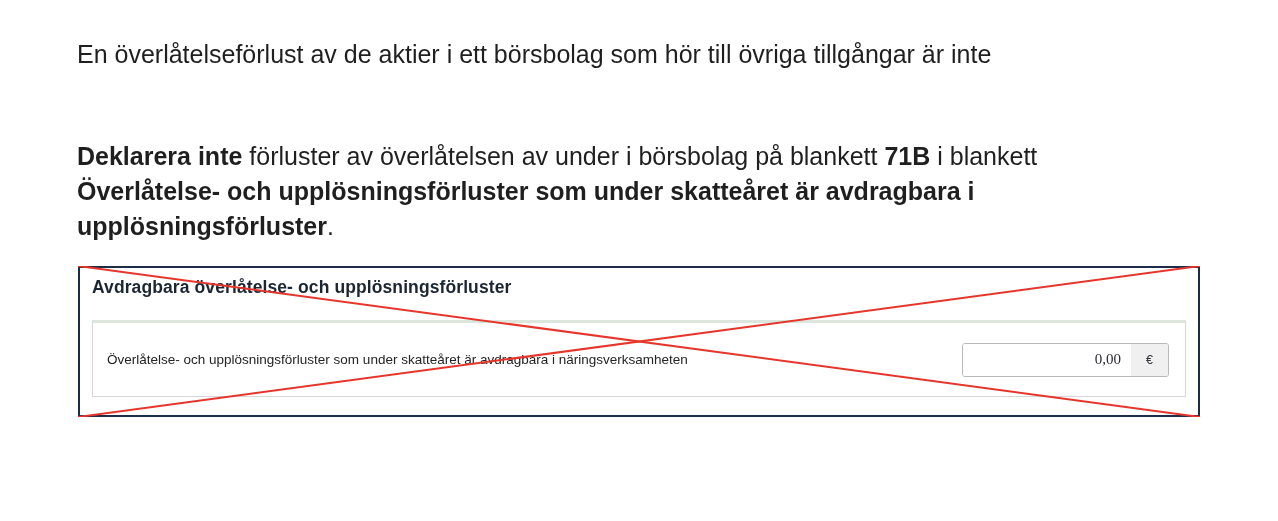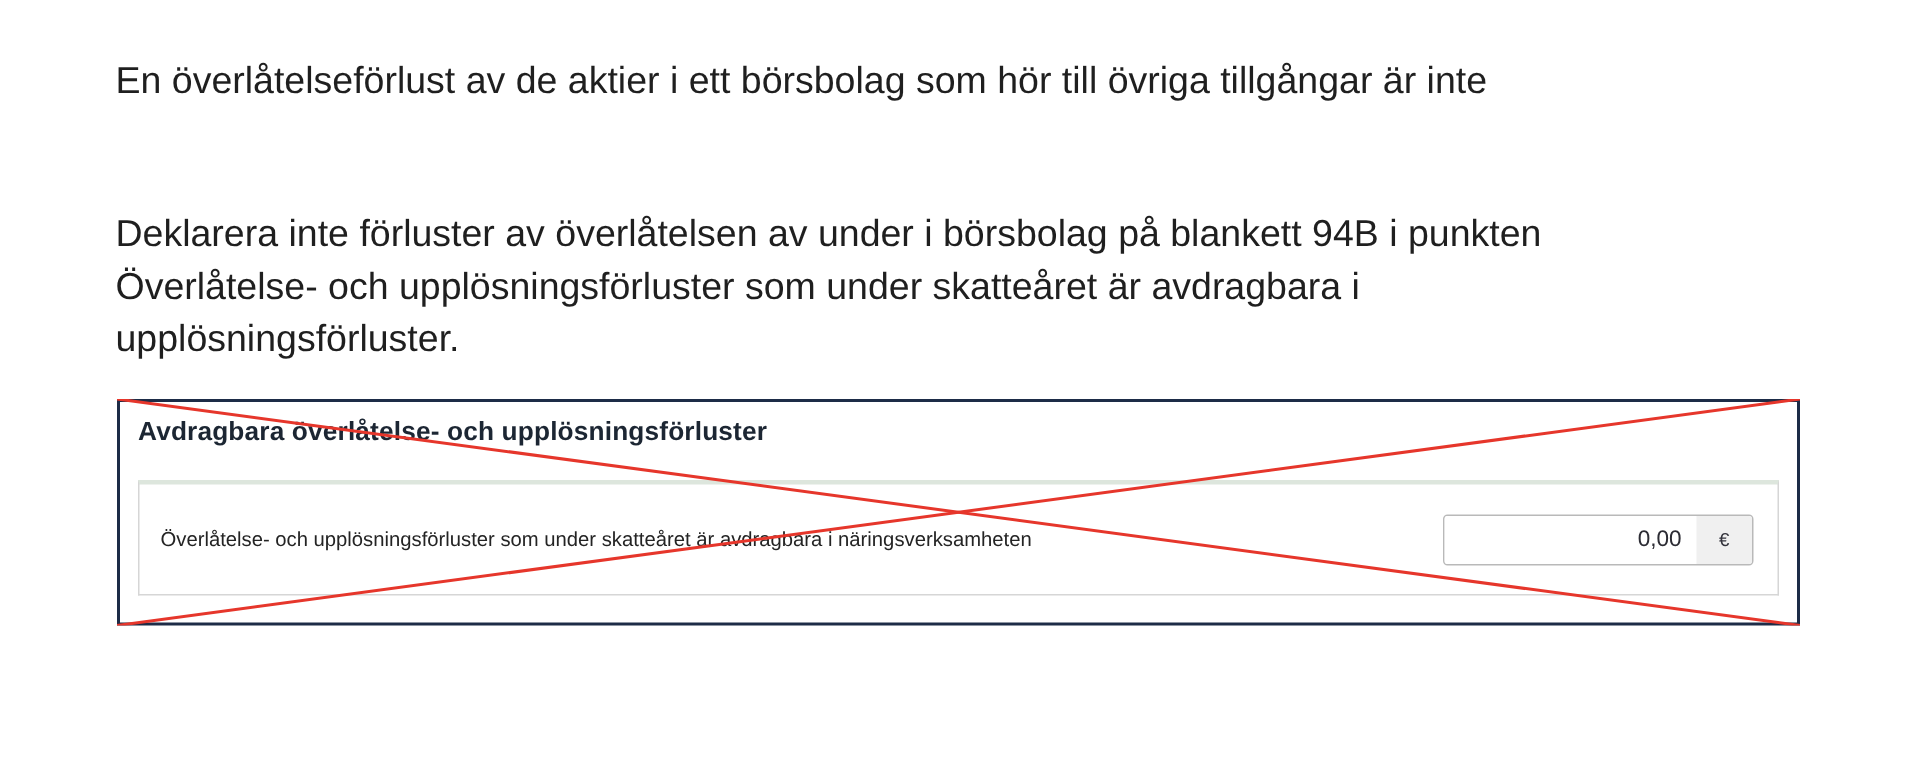--- a/index.html
+++ b/index.html
@@ -35,21 +35,21 @@
   }
   .instruction {
     margin: 0;
     position: absolute;
     left: 77px;
     top: 139px;
     font-size: 25px;
     line-height: 35px;
     color: var(--text-color);
   }
-  .instruction strong { font-weight: normal; }
+  .instruction strong { font-weight: bold; }
 
   
   .screenshot-box {
     position: absolute;
     left: 78px;
     top: 266px;
     width: 1122px;
     height: 151px;
     border: 2px solid var(--box-border);
     background: #ffffff;
@@ -96,21 +96,21 @@
   }
   .amount-input {
     flex: 1;
     min-width: 0;
     border: none;
     outline: none;
     text-align: right;
     padding: 0 10px;
     font-size: 15px;
     color: #2c2c34;
-    font-family: Liberation Sans, sans-serif;
+    font-family: Liberation Serif, serif;
     background: #ffffff;
   }
   .currency-addon {
     width: 37px;
     display: flex;
     align-items: center;
     justify-content: center;
     background: var(--addon-bg);
     font-size: 12.5px;
     color: #33333c;
@@ -129,21 +129,21 @@
     vector-effect: non-scaling-stroke;
   }
 </style>
 </head>
 <body>
 
 <div class="page">
 
   <p class="intro"><span>En överlåtelseförlust av de aktier i ett börsbolag som hör till övriga tillgångar är inte</span><br></p>
 
-  <p class="instruction"><strong>Deklarera inte</strong><span> förluster av överlåtelsen av under i börsbolag på blankett </span><strong>94B</strong><span> i punkten</span><br><strong>Överlåtelse- och upplösningsförluster som under skatteåret är avdragbara i</strong><br><strong>upplösningsförluster</strong><span>.</span></p>
+  <p class="instruction"><strong>Deklarera inte</strong><span> förluster av överlåtelsen av under i börsbolag på blankett </span><strong>71B</strong><span> i blankett</span><br><strong>Överlåtelse- och upplösningsförluster som under skatteåret är avdragbara i</strong><br><strong>upplösningsförluster</strong><span>.</span></p>
 
   <div class="screenshot-box">
     <div class="section-title">Avdragbara överlåtelse- och upplösningsförluster</div>
 
     <div class="inner-panel">
       <div class="form-row">
         <span class="field-label">Överlåtelse- och upplösningsförluster som under skatteåret är avdragbara i näringsverksamheten</span>
         <div class="input-group">
           <input class="amount-input" type="text" readonly="" value="0,00" style="">
           <span class="currency-addon">€</span>

